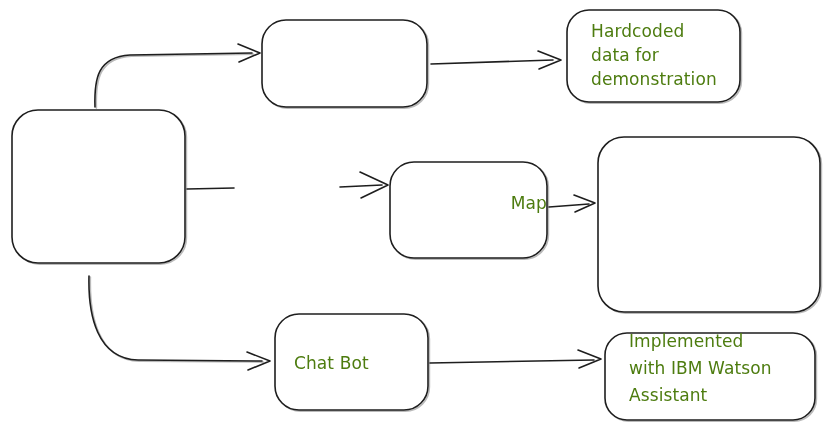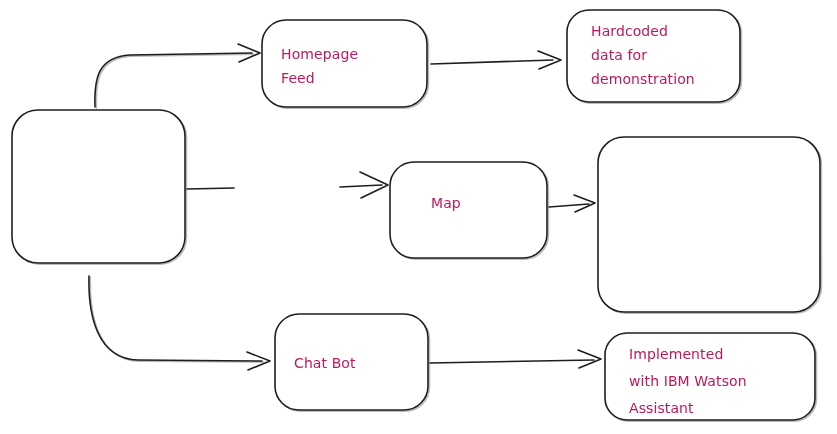--- a/index.html
+++ b/index.html
@@ -17,33 +17,33 @@
   }
   .strokes {
     position: absolute;
     left: 0;
     top: 0;
     width: 837px;
     height: 434px;
   }
   .label {
     position: absolute;
-    color: #be185d;
-    font-size: 14px;
+    color: #4d7c0f;
+    font-size: 17px;
     line-height: 23px;
     white-space: pre-line;
     letter-spacing: 0.1px;
   }
   .lbl-react        { left: 36px;  top: 133px; width: 145px; }
   .lbl-homepage     { left: 281px; top: 42px;  width: 140px; line-height: 24px; }
   .lbl-hardcoded    { left: 591px; top: 19px;  width: 150px; line-height: 24px; }
-  .lbl-map         { left: 390px; top: 192px; width: 157px; text-align: left; margin-left: 41px; }
+  .lbl-map         { left: 390px; top: 192px; width: 157px; text-align: right; }
   .lbl-impl         { left: 621px; top: 146px; width: 200px; line-height: 26px; }
   .lbl-chatbot      { left: 294px; top: 352px; width: 130px; }
-  .lbl-implemented  { left: 629px; top: 341px; width: 185px; line-height: 27px; }
+  .lbl-implemented  { left: 629px; top: 328px; width: 185px; line-height: 27px; }
   .lbl-edge         { left: 224px; top: 140px; width: 124px; text-align: center; line-height: 25px; }
 </style>
 </head>
 <body>
 
 <div class="canvas">
 
   <svg class="strokes" viewBox="0 0 837 434" xmlns="http://www.w3.org/2000/svg" fill="none" stroke="#1e1e1e" stroke-width="1.6" stroke-linecap="round" stroke-linejoin="round">
 
     <g opacity="0.30" transform="translate(1.4,1.1)">
@@ -80,22 +80,20 @@
     <path d="M 561,60 L 538,51 M 561,60 L 539,69"></path>
 
     <path d="M 549,207 L 589,204"></path>
     <path d="M 595,203 L 574,195 M 595,203 L 575,212"></path>
 
     <path d="M 430,363 L 594,360"></path>
     <path d="M 601,359 L 578,350 M 601,359 L 579,368"></path>
   </svg>
 
 
-  <div class="label lbl-homepage">Homepage
-Feed</div>
 
   <div class="label lbl-hardcoded">Hardcoded
 data for
 demonstration</div>
 
   <div class="label lbl-map">Map</div>
 
 
   <div class="label lbl-chatbot">Chat Bot</div>
 

